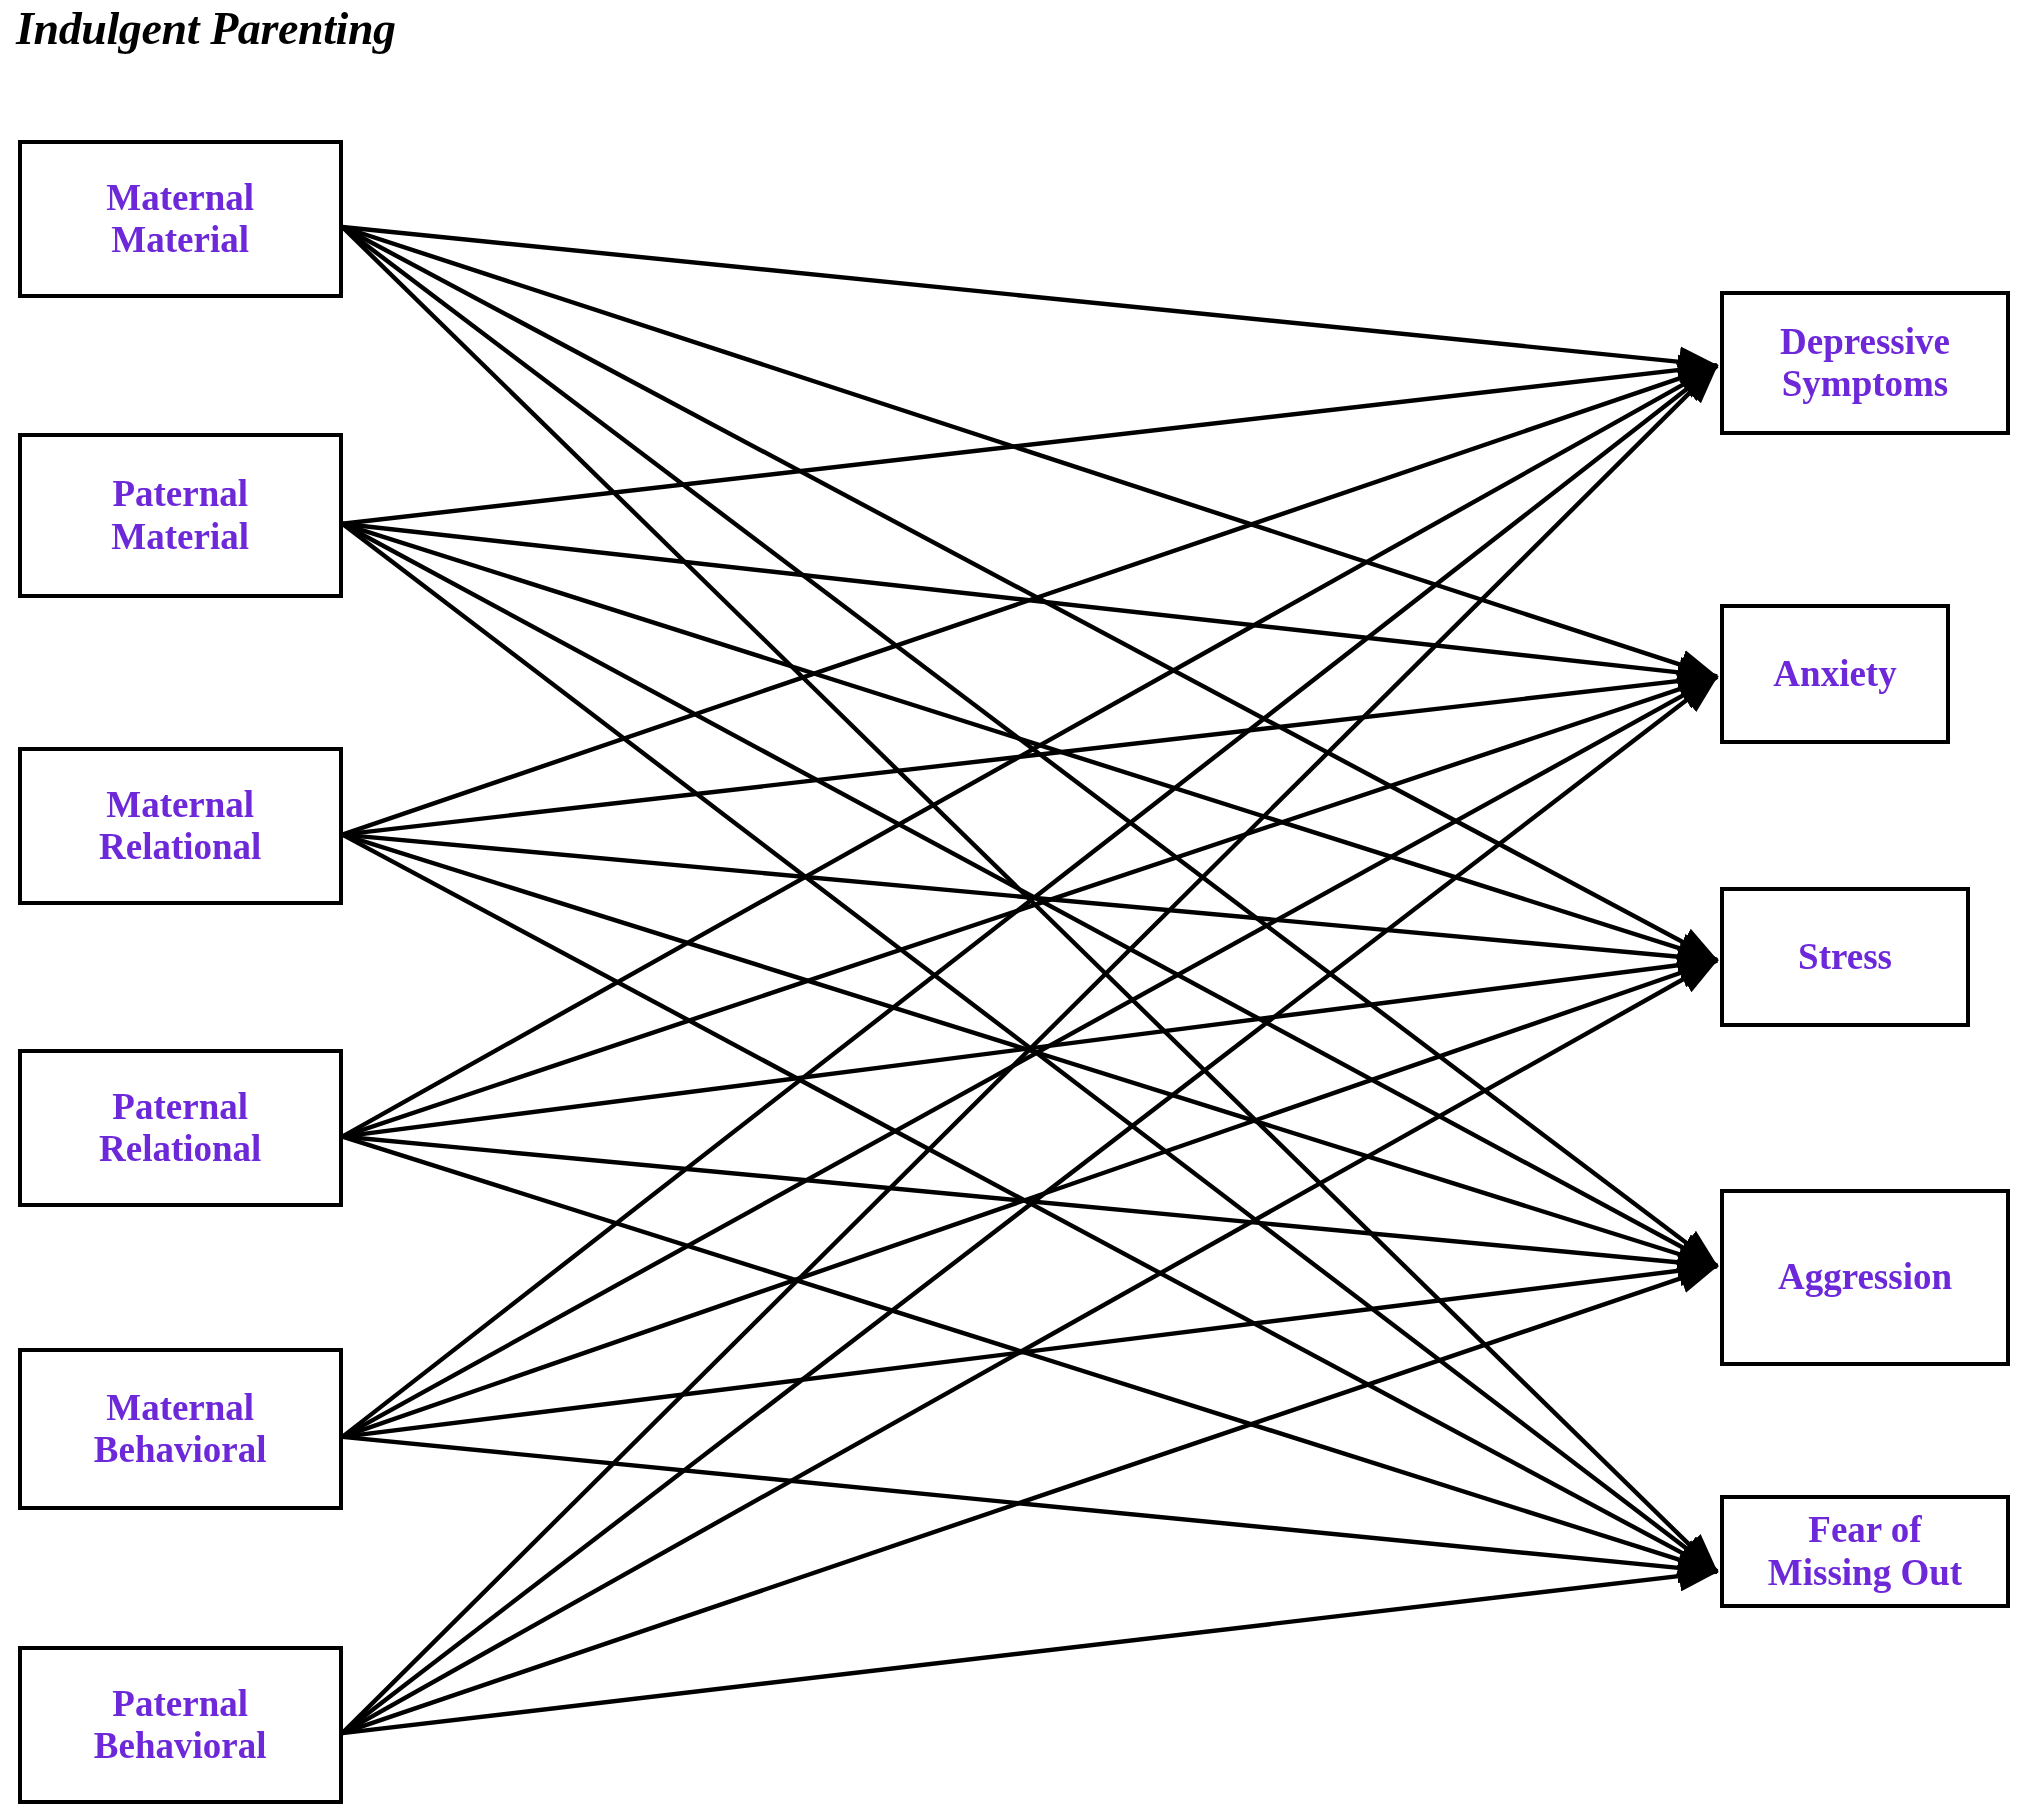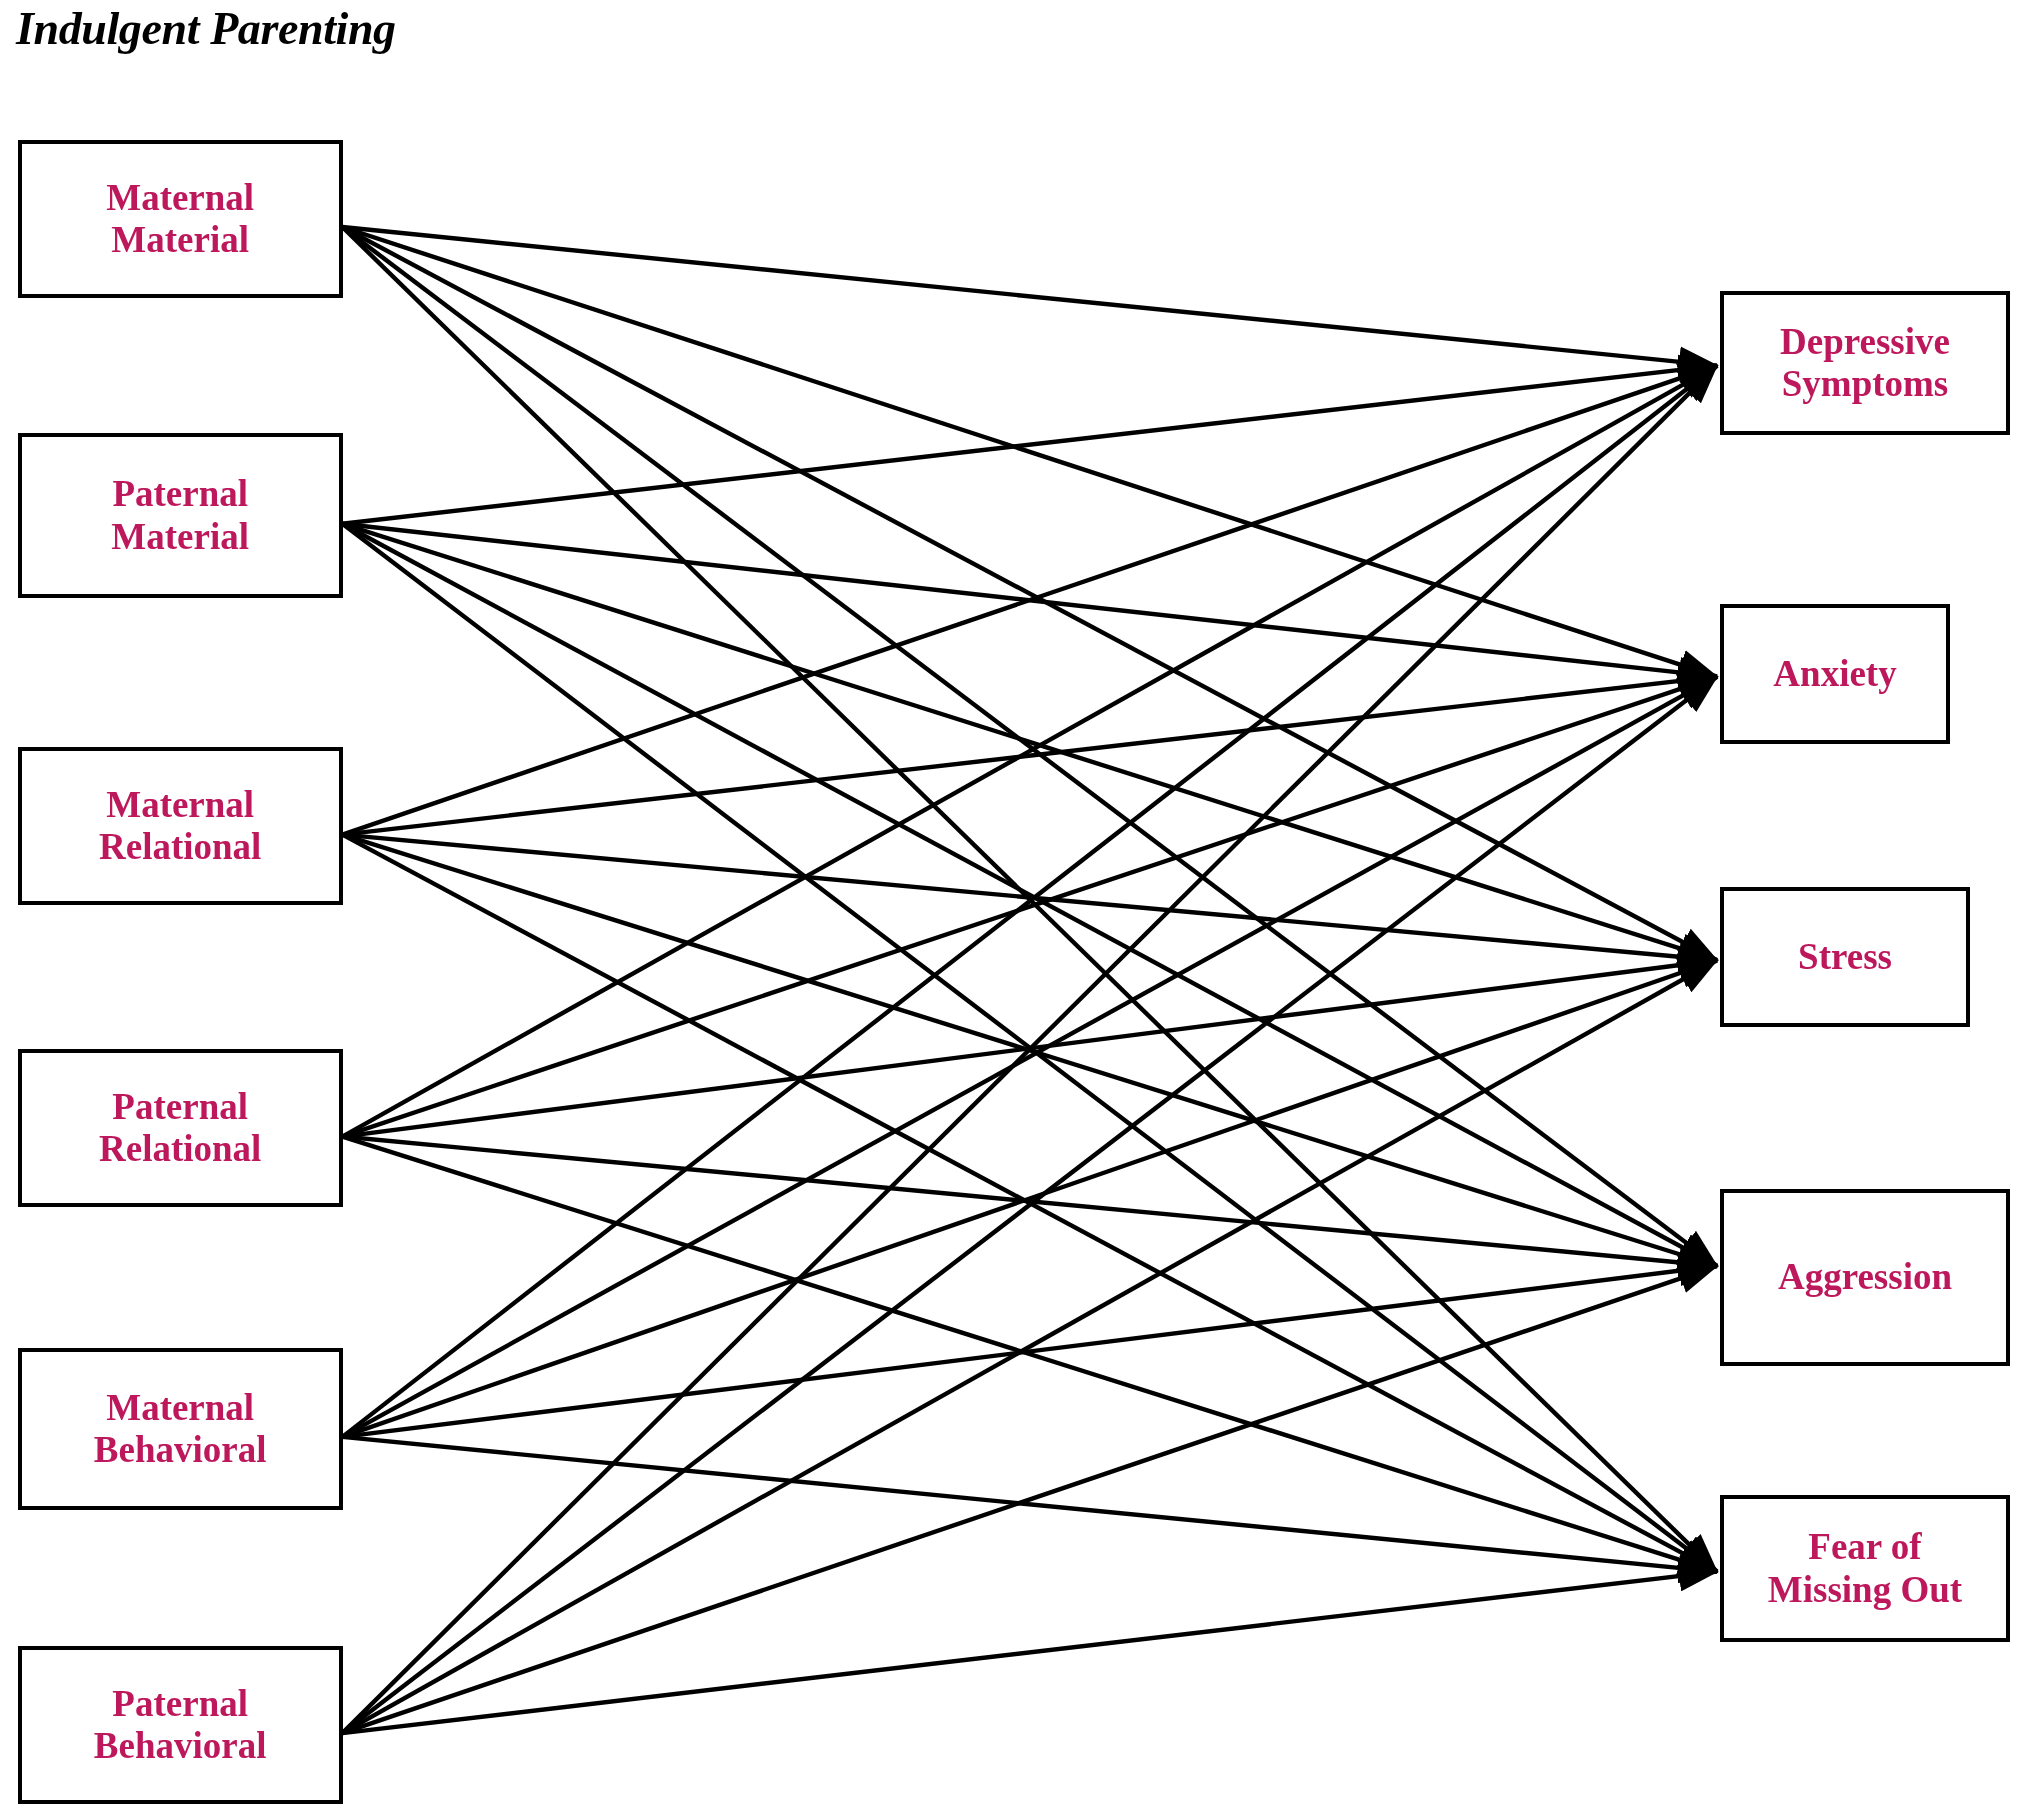--- a/index.html
+++ b/index.html
@@ -39,21 +39,21 @@
     align-items: center;
     justify-content: center;
     text-align: center;
     z-index: 5;
   }
   .node-label {
     font-family: "Liberation Serif", "DejaVu Serif", serif;
     font-weight: bold;
     font-size: 37px;
     line-height: 1.14;
-    color: #be185d;
+    color: #6d28d9;
     padding: 0 5.9px;
     white-space: pre-line;
   }
   #edge-layer {
     position: absolute;
     left: 0;
     top: 0;
     width: 2035px;
     height: 1811px;
     z-index: 2;
@@ -141,20 +141,20 @@
       </div>
       <div class="node-box" style="left: 1720px; top: 604px; width: 230px; height: 140px;">
         <div class="node-label">Anxiety</div>
       </div>
       <div class="node-box" style="left: 1720px; top: 887px; width: 250px; height: 140px;">
         <div class="node-label">Stress</div>
       </div>
       <div class="node-box" style="left: 1720px; top: 1189px; width: 290px; height: 177px;">
         <div class="node-label">Aggression</div>
       </div>
-      <div class="node-box" style="left: 1720px; top: 1495px; width: 290px; height: 147px;">
+      <div class="node-box" style="left: 1720px; top: 1495px; width: 290px; height: 113px;">
         <div class="node-label">Fear of
 Missing Out</div>
       </div>
     </div>
 
 </div>
 
 
 </body></html>

